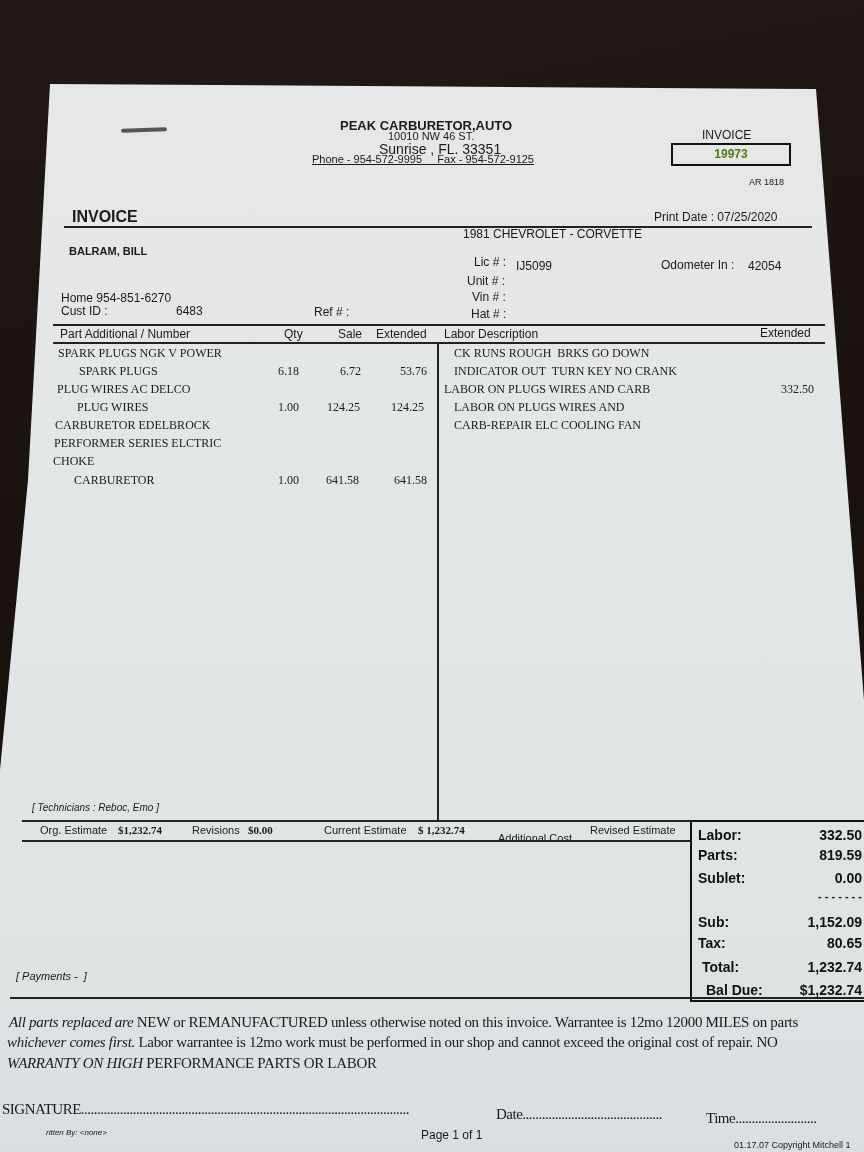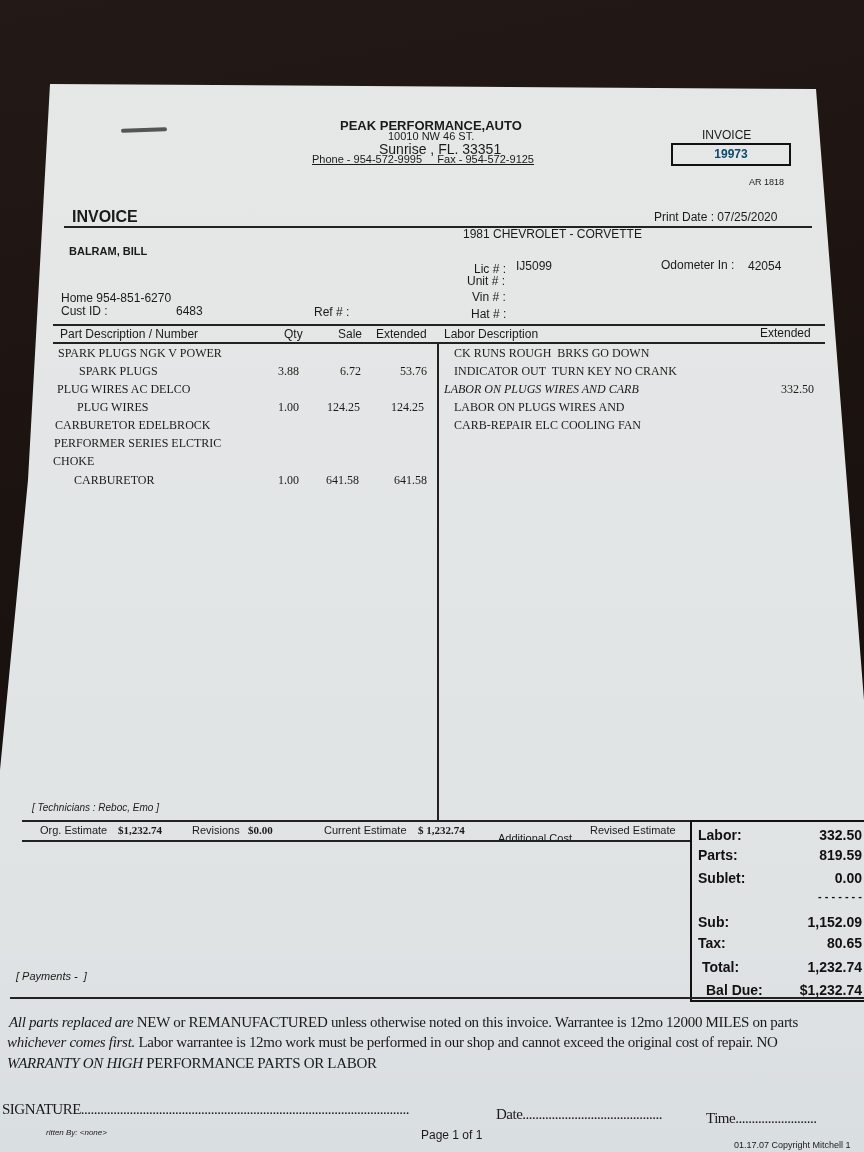--- a/index.html
+++ b/index.html
@@ -8,78 +8,78 @@
   .paper{position:absolute;left:0;top:0;width:864px;height:1152px;
     background:linear-gradient(180deg,#e6e8e7 0%,#e3e6e6 45%,#dfe3e4 80%,#d9dee0 100%);
     clip-path:polygon(50px 84px,816px 89px,864px 700px,864px 1152px,0px 1152px,0px 770px,28px 480px);}
   .sans{font-family:"Liberation Sans",sans-serif;}
   .serif{font-family:"Liberation Serif",serif;}
   .abs{position:absolute;white-space:nowrap;color:#1a1a1a;}
   .hline{position:absolute;height:1.5px;background:#222;}
   .vline{position:absolute;width:1.5px;background:#222;}
   .pen{position:absolute;left:121px;top:128px;width:46px;height:4px;background:#555;border-radius:2px;transform:rotate(-2deg);}
   .invnum{position:absolute;left:671px;top:143px;width:116px;height:19px;border:2px solid #111;
-     font-family:"Liberation Sans",sans-serif;font-weight:bold;font-size:12px;text-align:center;line-height:19px;color:#0c4a6e;}
+     font-family:"Liberation Sans",sans-serif;font-weight:bold;font-size:12px;text-align:center;line-height:19px;color:#4d7c0f;}
   .totals{position:absolute;left:690px;top:820px;width:180px;height:178px;border:2px solid #111;border-right:none;}
   .trow{position:absolute;left:0;width:180px;font-family:"Liberation Sans",sans-serif;font-weight:bold;font-size:14px;color:#111;}
   .trow .lbl{position:absolute;left:6px;}
   .trow .val{position:absolute;right:10px;text-align:right;}
 </style>
 </head>
 <body>
 
 <div class="paper"></div>
 <div class="pen"></div>
 
-<div class="abs sans" style="left:340px;top:118px;font-size:13px;font-weight:bold;">PEAK PERFORMANCE,AUTO</div>
+<div class="abs sans" style="left:340px;top:118px;font-size:13px;font-weight:bold;">PEAK CARBURETOR,AUTO</div>
 <div class="abs sans" style="left:388px;top:130px;font-size:11px;">10010 NW 46 ST.</div>
 <div class="abs sans" style="left:379px;top:141px;font-size:14px;">Sunrise ,  FL.  33351</div>
 <div class="abs sans" style="left:312px;top:153px;font-size:11px;white-space:pre;text-decoration:underline;">Phone - 954-572-9995     Fax - 954-572-9125</div>
 
 <div class="abs sans" style="left:702px;top:128px;font-size:12px;">INVOICE</div>
 <div class="invnum">19973</div>
 <div class="abs sans" style="left:749px;top:177px;font-size:9px;">AR 1818</div>
 
 <div class="abs sans" style="left:72px;top:208px;font-size:16px;font-weight:bold;">INVOICE</div>
 <div class="abs sans" style="left:654px;top:210px;font-size:12px;">Print Date :  07/25/2020</div>
 <div class="hline" style="left:64px;top:226px;width:748px;"></div>
 
 <div class="abs sans" style="left:69px;top:245px;font-size:11px;font-weight:bold;">BALRAM, BILL</div>
 <div class="abs sans" style="left:61px;top:291px;font-size:12px;">Home 954-851-6270</div>
 <div class="abs sans" style="left:61px;top:304px;font-size:12px;">Cust ID :</div>
 <div class="abs sans" style="left:176px;top:304px;font-size:12px;">6483</div>
 <div class="abs sans" style="left:314px;top:305px;font-size:12px;">Ref # :</div>
 
 <div class="abs sans" style="left:463px;top:227px;font-size:12px;">1981 CHEVROLET - CORVETTE</div>
-<div class="abs sans" style="left:474px;top:262px;font-size:12px;">Lic # :</div>
+<div class="abs sans" style="left:474px;top:255px;font-size:12px;">Lic # :</div>
 <div class="abs sans" style="left:516px;top:259px;font-size:12px;">IJ5099</div>
 <div class="abs sans" style="left:661px;top:258px;font-size:12px;">Odometer In :</div>
 <div class="abs sans" style="left:748px;top:259px;font-size:12px;">42054</div>
 <div class="abs sans" style="left:467px;top:274px;font-size:12px;">Unit # :</div>
 <div class="abs sans" style="left:472px;top:290px;font-size:12px;">Vin # :</div>
 <div class="abs sans" style="left:471px;top:307px;font-size:12px;">Hat # :</div>
 
 <div class="hline" style="left:53px;top:324px;width:772px;"></div>
-<div class="abs sans" style="left:60px;top:327px;font-size:12px;">Part Description / Number</div>
+<div class="abs sans" style="left:60px;top:327px;font-size:12px;">Part Additional / Number</div>
 <div class="abs sans" style="left:284px;top:327px;font-size:12px;">Qty</div>
 <div class="abs sans" style="left:338px;top:327px;font-size:12px;">Sale</div>
 <div class="abs sans" style="left:376px;top:327px;font-size:12px;">Extended</div>
 <div class="abs sans" style="left:444px;top:327px;font-size:12px;">Labor Description</div>
 <div class="abs sans" style="left:760px;top:326px;font-size:12px;">Extended</div>
 <div class="hline" style="left:53px;top:342px;width:772px;"></div>
 
 <div class="vline" style="left:437px;top:342px;height:478px;"></div>
 
 <div>
   <div>
     <div class="abs serif" style="left:58px;top:346px;font-size:12px;">SPARK PLUGS NGK V POWER</div>
   </div>
   <div>
     <div class="abs serif" style="left:79px;top:364px;font-size:12px;">SPARK PLUGS</div>
-    <div class="abs serif" style="left:278px;top:364px;font-size:12px;">3.88</div>
+    <div class="abs serif" style="left:278px;top:364px;font-size:12px;">6.18</div>
     <div class="abs serif" style="left:340px;top:364px;font-size:12px;">6.72</div>
     <div class="abs serif" style="left:400px;top:364px;font-size:12px;">53.76</div>
   </div>
   <div>
     <div class="abs serif" style="left:57px;top:382px;font-size:12px;">PLUG WIRES AC DELCO</div>
   </div>
   <div>
     <div class="abs serif" style="left:77px;top:400px;font-size:12px;">PLUG WIRES</div>
     <div class="abs serif" style="left:278px;top:400px;font-size:12px;">1.00</div>
     <div class="abs serif" style="left:327px;top:400px;font-size:12px;">124.25</div>
@@ -98,21 +98,21 @@
     <div class="abs serif" style="left:74px;top:473px;font-size:12px;">CARBURETOR</div>
     <div class="abs serif" style="left:278px;top:473px;font-size:12px;">1.00</div>
     <div class="abs serif" style="left:326px;top:473px;font-size:12px;">641.58</div>
     <div class="abs serif" style="left:394px;top:473px;font-size:12px;">641.58</div>
   </div>
 </div>
 
 <div>
   <div class="abs serif" style="left:454px;top:346px;font-size:12px;white-space:pre;">CK RUNS ROUGH  BRKS GO DOWN</div>
   <div class="abs serif" style="left:454px;top:364px;font-size:12px;white-space:pre;">INDICATOR OUT  TURN KEY NO CRANK</div>
-  <div class="abs serif" style="left:444px;top:382px;font-size:12px;font-style:italic;">LABOR ON PLUGS WIRES AND CARB</div>
+  <div class="abs serif" style="left:444px;top:382px;font-size:12px;">LABOR ON PLUGS WIRES AND CARB</div>
   <div class="abs serif" style="left:781px;top:382px;font-size:12px;">332.50</div>
   <div class="abs serif" style="left:454px;top:400px;font-size:12px;">LABOR ON PLUGS WIRES AND</div>
   <div class="abs serif" style="left:454px;top:418px;font-size:12px;">CARB-REPAIR ELC COOLING FAN</div>
 </div>
 
 <div class="abs sans" style="left:32px;top:802px;font-size:10px;font-style:italic;">[ Technicians : Reboc, Emo ]</div>
 <div class="hline" style="left:22px;top:820px;width:670px;"></div>
 
 <div class="abs sans" style="left:40px;top:824px;font-size:11px;">Org. Estimate</div>
 <div class="abs serif" style="left:118px;top:824px;font-size:11px;font-weight:bold;">$1,232.74</div>

